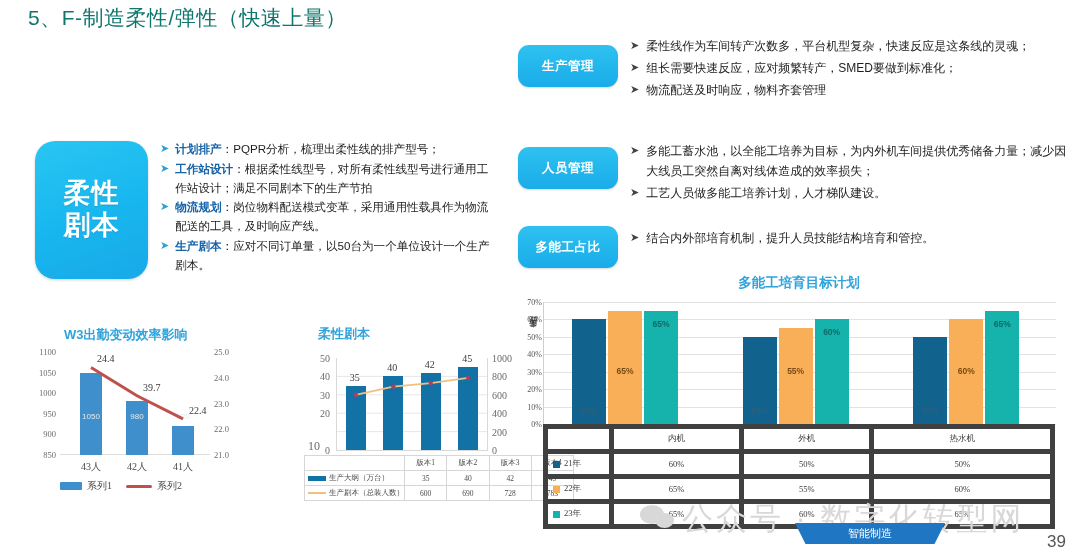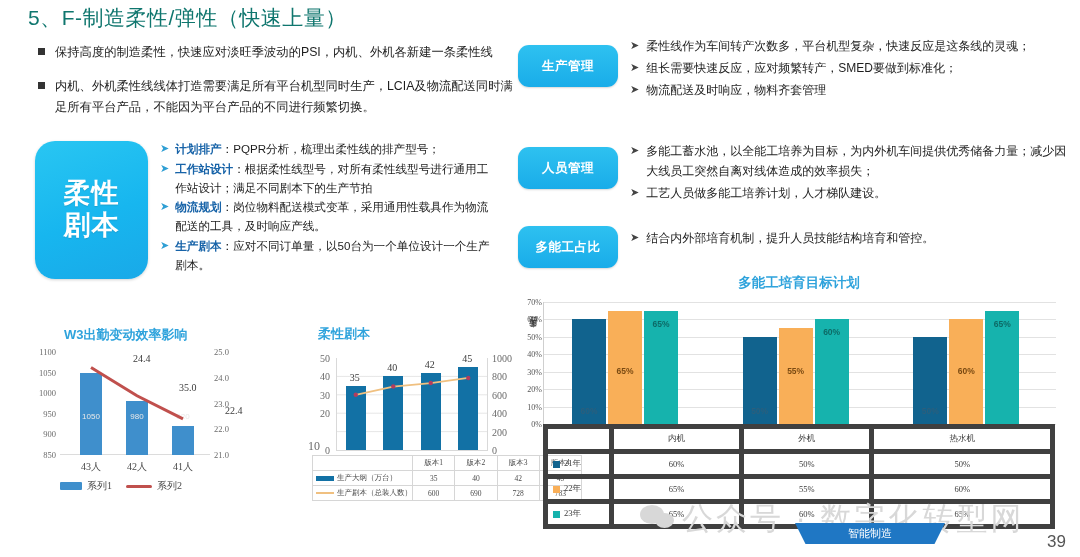--- a/index.html
+++ b/index.html
@@ -68,38 +68,38 @@
 
   
   #chart1{position:absolute;left:14px;top:324px;width:262px;height:185px;}
   #chart1 .ctitle{font-size:13px;position:absolute;left:34px;top:2px;margin-left:16px;}
   #c1plot{position:absolute;left:46px;top:28px;width:150px;height:103px;}
   #c1plot .bar{position:absolute;bottom:0;width:22px;background:#3f8fcc;}
   #c1plot .blabel{position:absolute;font-size:8px;color:#e8e8e8;text-align:center;width:30px;}
   #c1 .ax-l{position:absolute;left:8px;width:34px;text-align:right;}
   #c1 .ax-r{position:absolute;left:200px;width:34px;text-align:left;}
   .c1cat{position:absolute;top:136px;font-size:10px;color:#4a4a4a;width:44px;text-align:center;font-family:"Liberation Serif",serif;}
-  .c1pt{position:absolute;font-size:10px;color:#3b3b3b;font-family:"Liberation Serif",serif;margin-left:36px;}
+  .c1pt{position:absolute;font-size:10px;color:#3b3b3b;font-family:"Liberation Serif",serif;}
   #c1legend{position:absolute;left:46px;top:155px;display:flex;gap:14px;align-items:center;}
   #c1legend .item{display:flex;align-items:center;gap:5px;font-size:10px;color:#4a4a4a;font-family:"Liberation Serif",serif;}
   .swbar{width:22px;height:8px;background:#3f8fcc;border-radius:1px;}
   .swline{width:26px;height:3px;background:#c0504d;border-radius:2px;}
 
   
   #chart2{position:absolute;left:296px;top:322px;width:238px;height:190px;}
   #chart2 .ctitle{font-size:13px;position:absolute;left:22px;top:3px;}
   #c2plot{position:absolute;left:40px;top:36px;width:150px;height:92px;border:1px solid #d9d9d9;border-top:none;background:
      linear-gradient(to bottom,transparent 0,transparent calc(20% - 1px),#e6e6e6 20%,transparent calc(20% + 1px)),
      linear-gradient(to bottom,transparent 0,transparent calc(40% - 1px),#e6e6e6 40%,transparent calc(40% + 1px)),
      linear-gradient(to bottom,transparent 0,transparent calc(60% - 1px),#e6e6e6 60%,transparent calc(60% + 1px)),
      linear-gradient(to bottom,transparent 0,transparent calc(80% - 1px),#e6e6e6 80%,transparent calc(80% + 1px));
   }
   #c2plot .bar{position:absolute;bottom:0;width:20px;background:#1271a5;}
   .c2val{position:absolute;font-size:10px;color:#3a3a3a;width:30px;text-align:center;font-family:"Liberation Serif",serif;}
-  #c2table{position:absolute;left:16px;top:133px;width:270px;border-collapse:collapse;font-size:7.5px;color:#4a4a4a;}
+  #c2table{position:absolute;left:8px;top:133px;width:270px;border-collapse:collapse;font-size:7.5px;color:#4a4a4a;}
   #c2table td,#c2table th{border:1px solid #d6d6d6;text-align:center;padding:2px 0;font-weight:normal;font-family:"Liberation Serif",serif;}
   #c2table .rowhead{text-align:left;padding-left:3px;white-space:nowrap;width:92px;}
   .legsw-bar{display:inline-block;width:18px;height:5px;background:#1271a5;margin-right:3px;vertical-align:middle;}
   .legsw-line{display:inline-block;width:18px;height:2px;background:#f0c080;margin-right:3px;vertical-align:middle;}
 
   
   #chart3{position:absolute;left:520px;top:272px;width:558px;height:265px;}
   #chart3 .ctitle{font-size:13.5px;position:absolute;left:0;right:0;top:2px;}
   #c3ylab{position:absolute;left:529px;top:330px;font-size:8px;color:#3d3d3d;
           writing-mode:vertical-rl;transform:rotate(180deg);letter-spacing:1px;}
@@ -127,30 +127,20 @@
           justify-content:center;clip-path:polygon(0 0,100% 0,93% 100%,7% 100%);}
   #pageno{position:absolute;right:14px;bottom:5px;font-size:17px;color:#555;}
 </style>
 </head>
 <body>
 
 <div class="slide">
 
   <div class="title">5、F-制造柔性/弹性（快速上量）</div>
 
-  <div class="topbullets">
-    <div class="tb-row">
-      <div class="sq"></div>
-      <div class="tb-text">保持高度的制造柔性，快速应对淡旺季波动的PSI，内机、外机各新建一条柔性线</div>
-    </div>
-    <div class="tb-row">
-      <div class="sq"></div>
-      <div class="tb-text">内机、外机柔性线线体打造需要满足所有平台机型同时生产，LCIA及物流配送同时满足所有平台产品，不能因为平台产品的不同进行频繁切换。</div>
-    </div>
-  </div>
 
   <div class="flexbox">
     <span>
         <i style="font-style:normal;display:block">柔性</i>
         <i style="font-style:normal;display:block">剧本</i>
       </span>
   </div>
 
   <div class="leftlist">
     <div class="ll-row">
@@ -225,21 +215,21 @@
         <div class="tick ax-l" style="top: 126px;">850</div>
         <div class="tick ax-r" style="top: 23px;">25.0</div>
         <div class="tick ax-r" style="top: 48.75px;">24.0</div>
         <div class="tick ax-r" style="top: 74.5px;">23.0</div>
         <div class="tick ax-r" style="top: 100.25px;">22.0</div>
         <div class="tick ax-r" style="top: 126px;">21.0</div>
         <div class="c1cat" style="left: 55px;">43人</div>
         <div class="c1cat" style="left: 101px;">42人</div>
         <div class="c1cat" style="left: 147px;">41人</div>
         <div class="c1pt" style="left: 83px; top: 29.45px;">24.4</div>
-        <div class="c1pt" style="left: 129px; top: 57.775px;">35.0</div>
+        <div class="c1pt" style="left: 129px; top: 57.775px;">39.7</div>
         <div class="c1pt" style="left: 175px; top: 80.95px;">22.4</div>
       </div>
     <div id="c1plot">
         <div style="position: absolute; left: 0px; right: 0px; bottom: 0px; height: 1px; background: rgb(220, 220, 220);"></div>
         <div class="bar" style="left: 20px; height: 82.4px; background: rgb(63, 143, 204);"></div>
         <div class="blabel" style="left: 16px; bottom: 34px;">1050</div>
         <div class="bar" style="left: 66px; height: 53.56px; background: rgb(63, 143, 204);"></div>
         <div class="blabel" style="left: 62px; bottom: 34px;">980</div>
         <div class="bar" style="left: 112px; height: 28.84px; background: rgb(63, 143, 204);"></div>
         <div class="blabel" style="left: 108px; bottom: 34px;">920</div>

